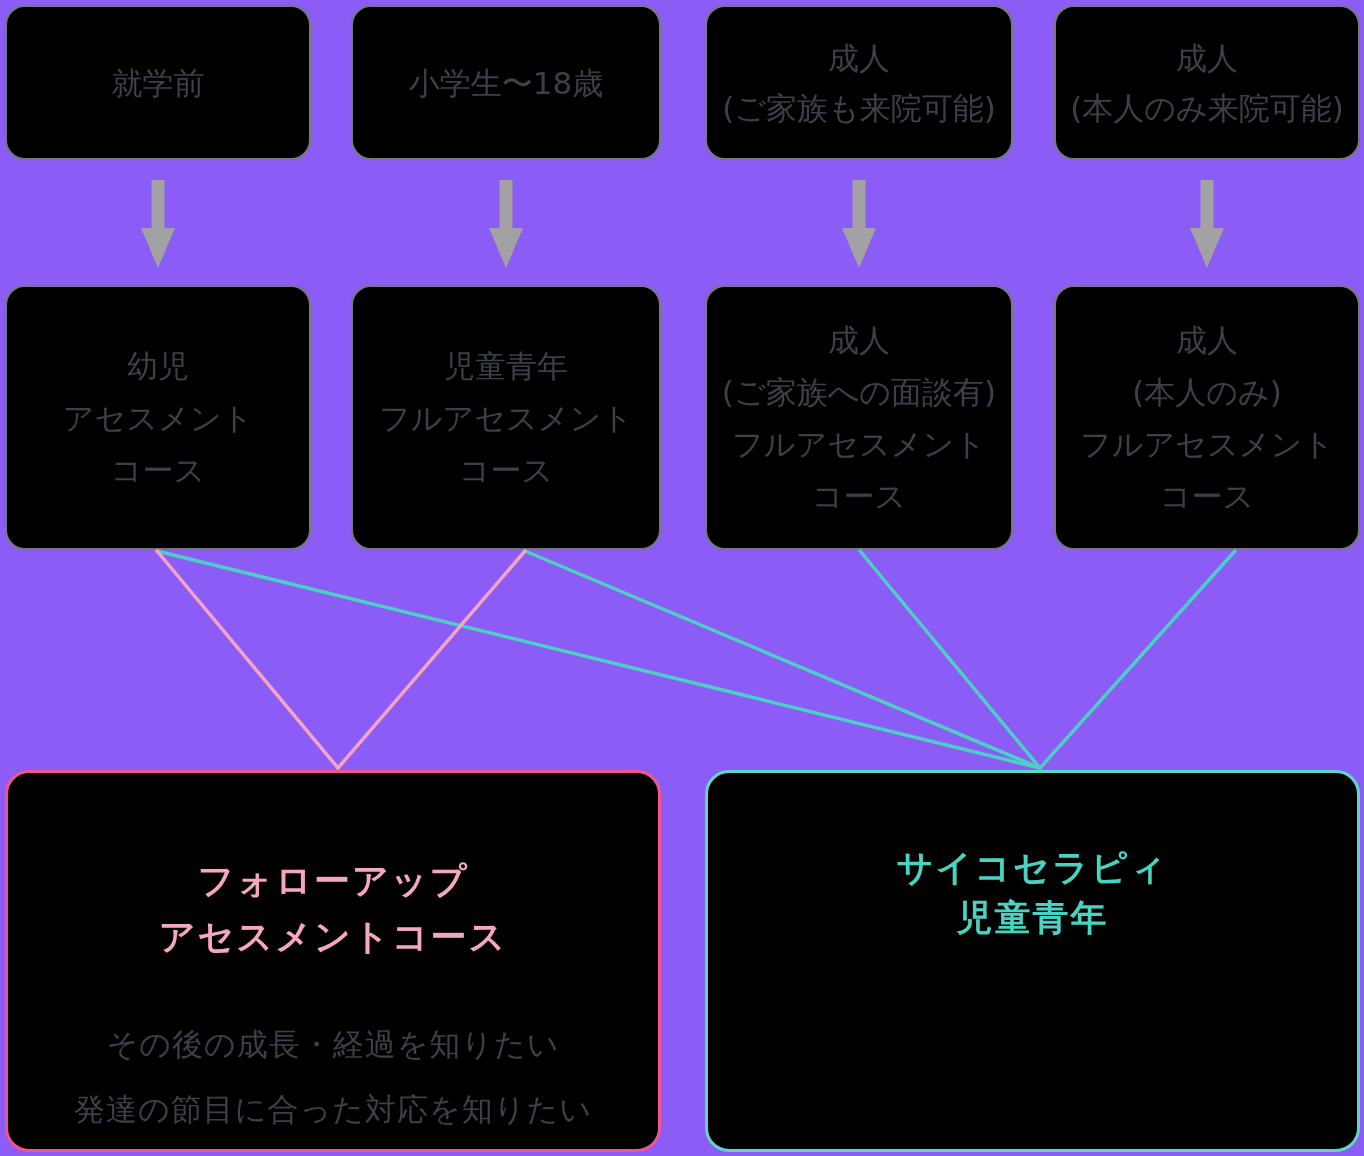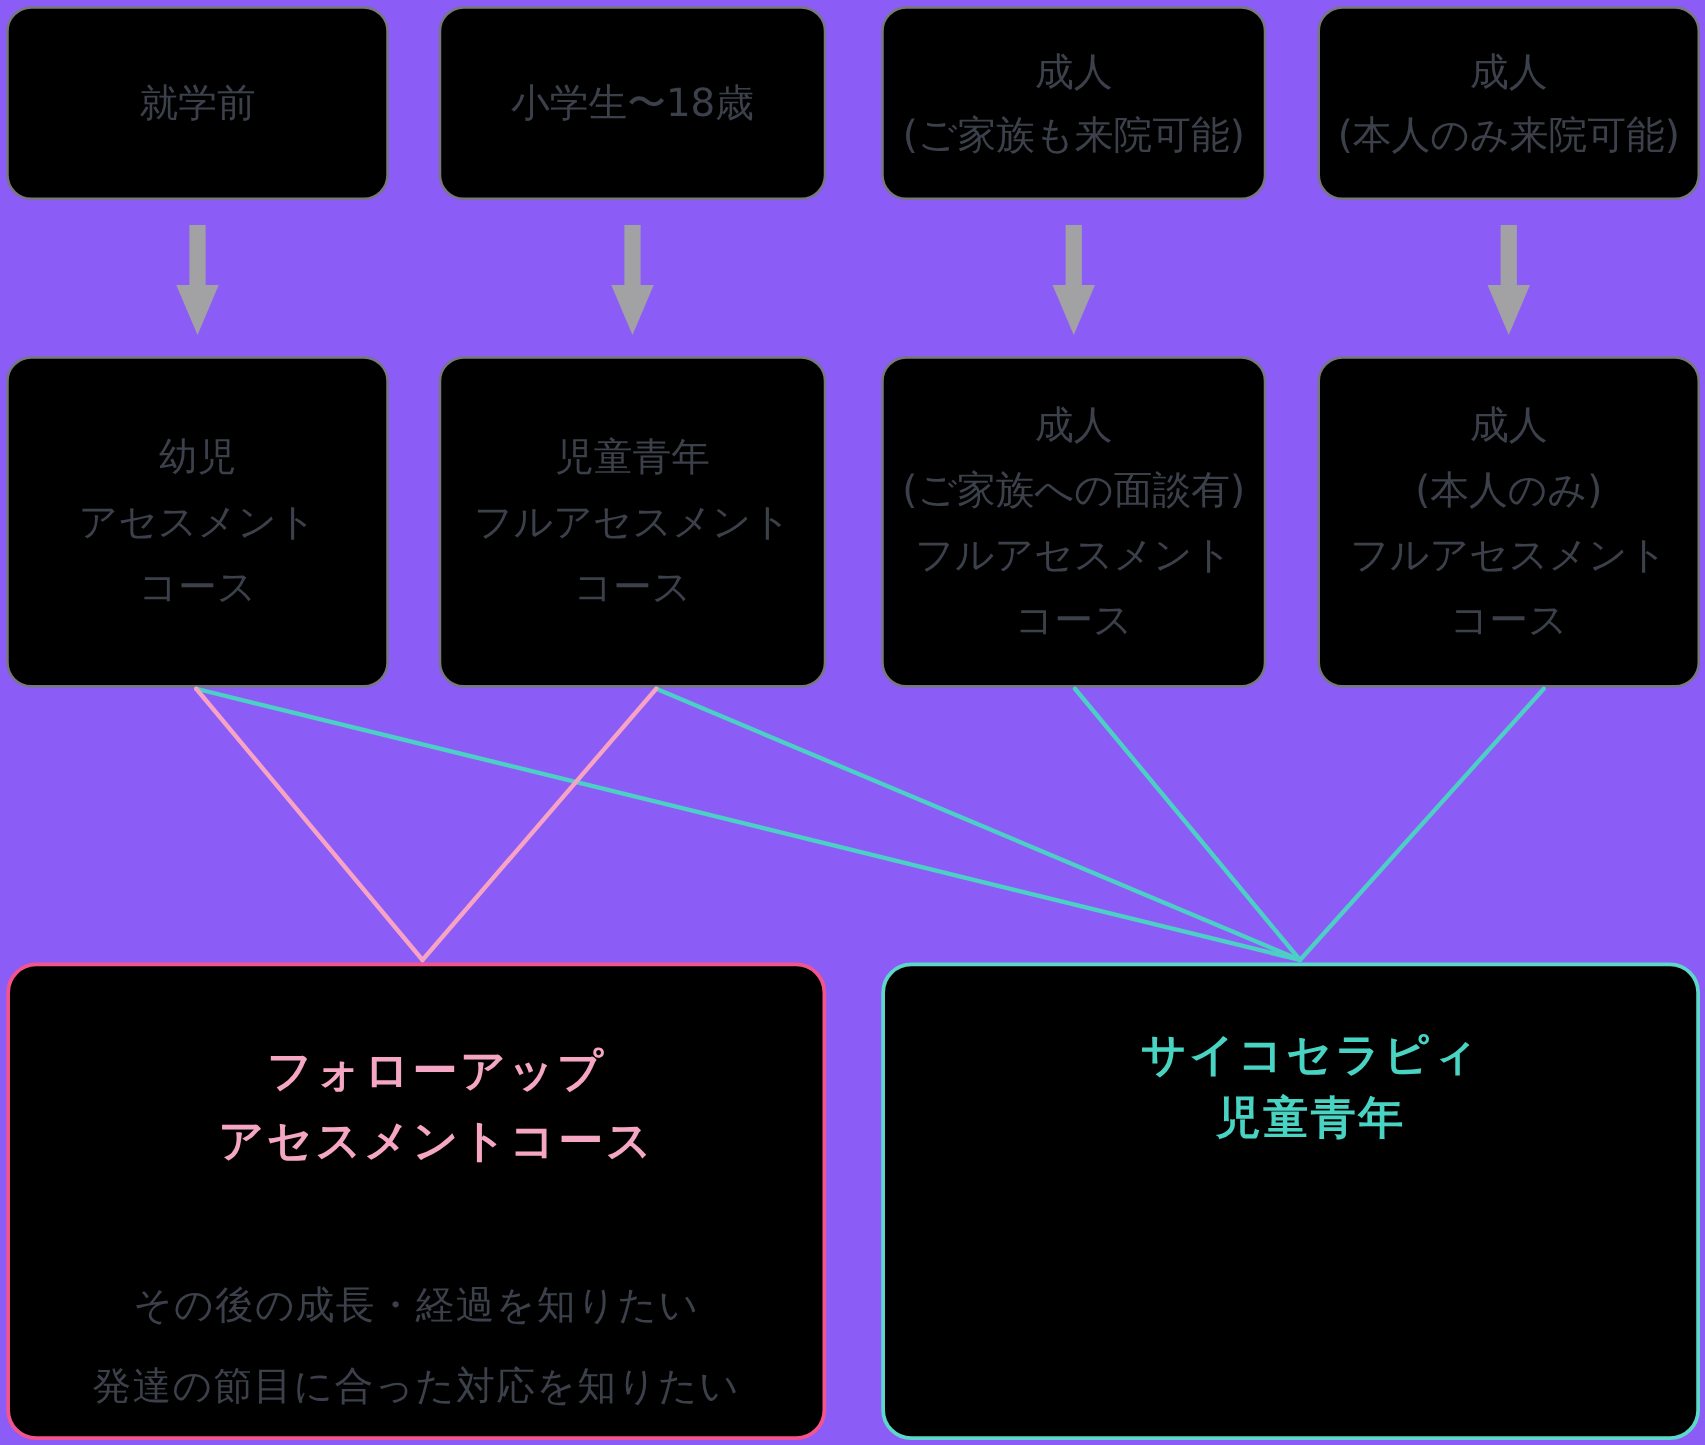--- a/index.html
+++ b/index.html
@@ -49,25 +49,26 @@
     box-sizing: border-box;
     border-radius: 24px;
     background: #000000;
     text-align: center;
     white-space: nowrap;
   }
   .outcome-left  { left: 5px;   width: 656px; border: 3px solid #F3548D; }
   .outcome-right { left: 705px; width: 655px; border: 3px solid #5CD7C9; padding-left: 42px; }
   .outcome .title {
     position: absolute;
-    left: 16px;
+    left: 0;
     width: 100%;
     font-weight: bold;
     font-size: 36px;
     letter-spacing: 2px;
+    margin-top: 23px;
   }
   .outcome-left  .title { top: 57px; line-height: 56px; color: #F5A6C3; }
   .outcome-right .title { top: 47px; line-height: 50px; color: #48D3C2; }
   .outcome .body {
     position: absolute;
     left: 0;
     width: 100%;
     font-size: 31px;
     color: #3B404A;
     letter-spacing: 1px;

